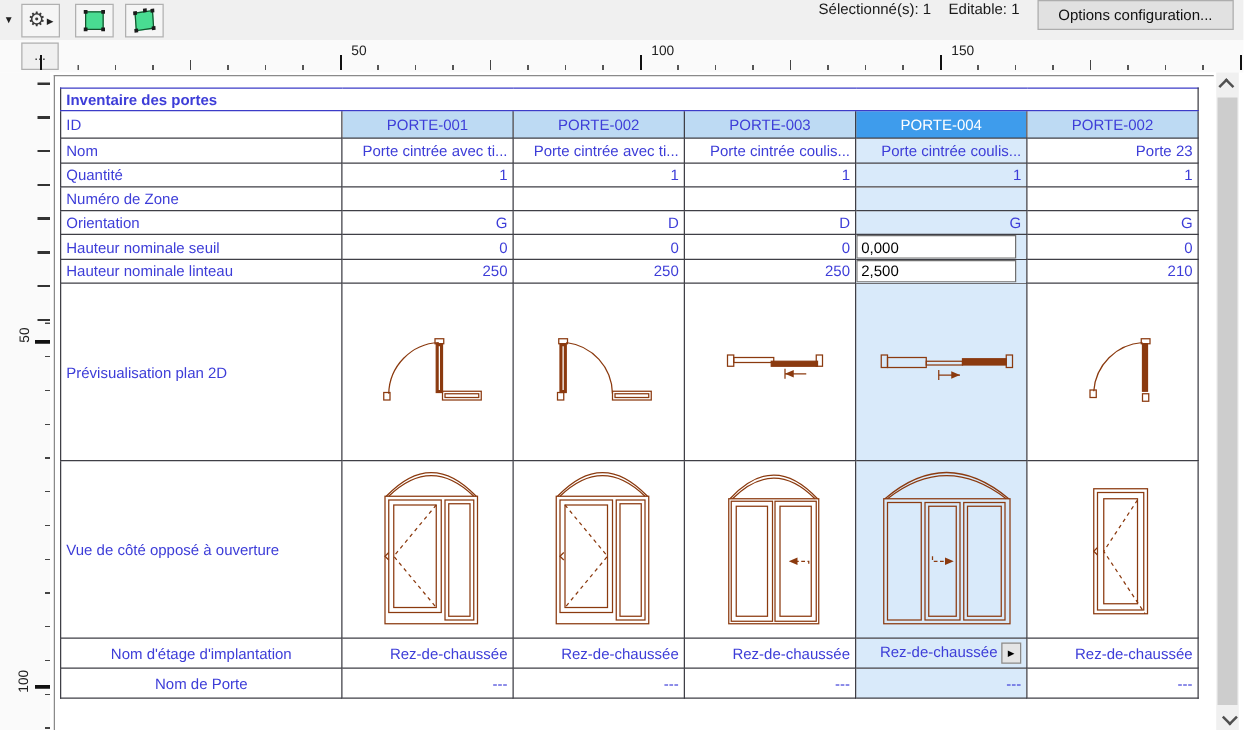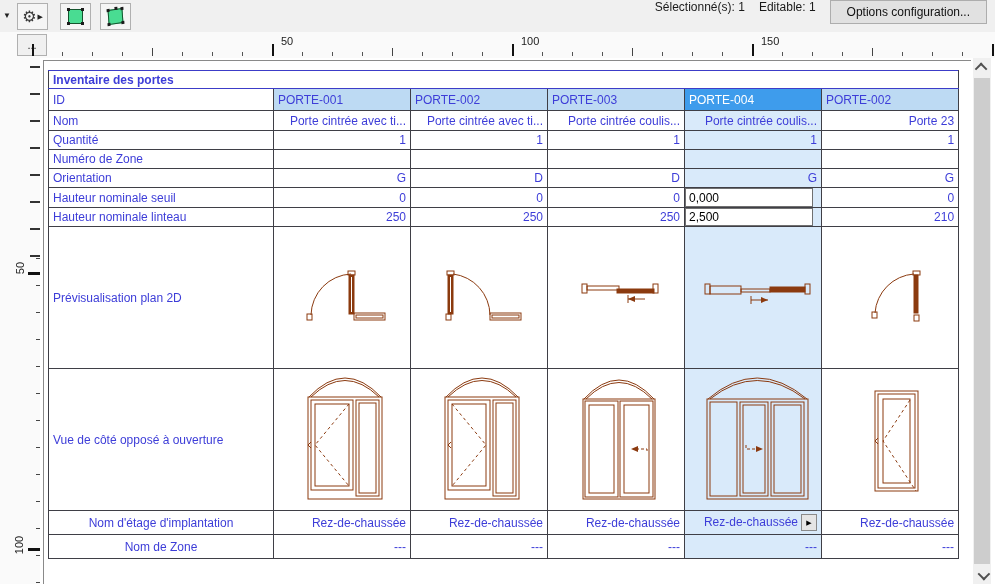--- a/index.html
+++ b/index.html
@@ -49,21 +49,21 @@
 
   
   table.sched{position:absolute;left:8px;top:12px;border-collapse:collapse;table-layout:fixed;
               width:910px;color:#3D3DD8;font-size:12px;}
   table.sched td{border:1px solid #3F3F46;padding:0 4px;overflow:hidden;white-space:nowrap;
                  vertical-align:middle;box-sizing:border-box;}
   td.rlabel{text-align:left;}
   td.val{text-align:right;}
   td.ctr{text-align:center;}
   tr.title-row td{font-weight:bold;border-top:1px solid #3C3CC8;border-bottom:1px solid #3C3CC8;}
-  .idh{background:#BDDAF3;text-align:left;}
+  .idh{background:#BDDAF3;text-align:center;}
   .idh.sel{background:#3E9CEC;color:#fff;}
   td.hl{background:#D9EAFA;}
   td.pic{padding:0;}
   td.editcell{position:relative;background:#D9EAFA;padding:0;text-align:right;}
   .editbox{position:absolute;left:0;top:0;bottom:0;right:8px;background:#fff;
            border:1px solid #707070;color:#000;display:flex;align-items:center;
            padding-left:3px;font-size:12px;}
   .flyout-btn{display:inline-flex;width:14px;height:15px;border:1px solid #8a8a8a;
               background:#E5E5E5;color:#000;font-size:7px;align-items:center;
               justify-content:center;margin-left:3px;vertical-align:middle;cursor:pointer;}
@@ -350,21 +350,21 @@
         <td class="val">Rez-de-chaussée</td>
         <td class="val hl">
           <span>Rez-de-chaussée</span><span class="flyout-btn">
                 <span>▶</span>
               </span>
         </td>
         <td class="val">Rez-de-chaussée</td>
       </tr>
 
       <tr style="height:24px;">
-        <td class="ctr">Nom de Zone</td>
+        <td class="ctr">Nom de Porte</td>
         <td class="val">---</td>
         <td class="val">---</td>
         <td class="val">---</td>
         <td class="val hl">---</td>
         <td class="val">---</td>
       </tr>
     </tbody>
       </table>
   </div>
 

